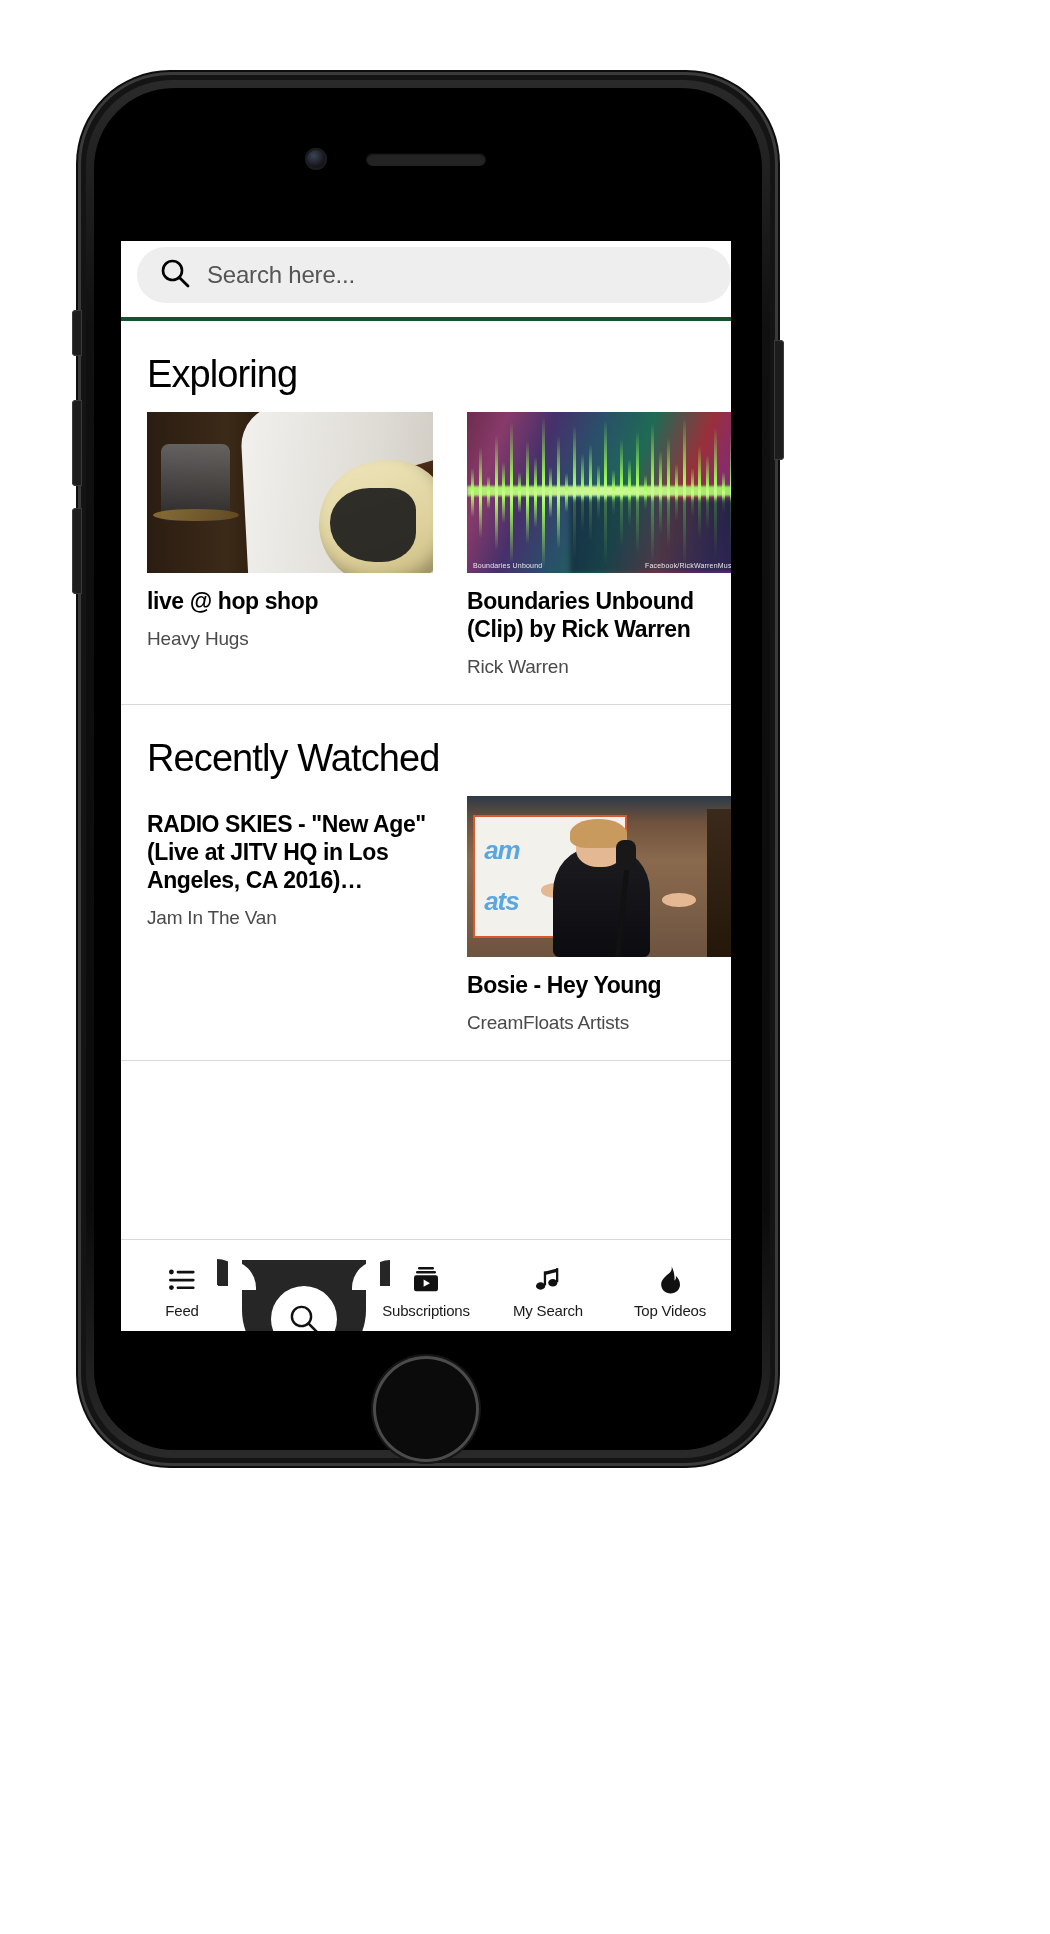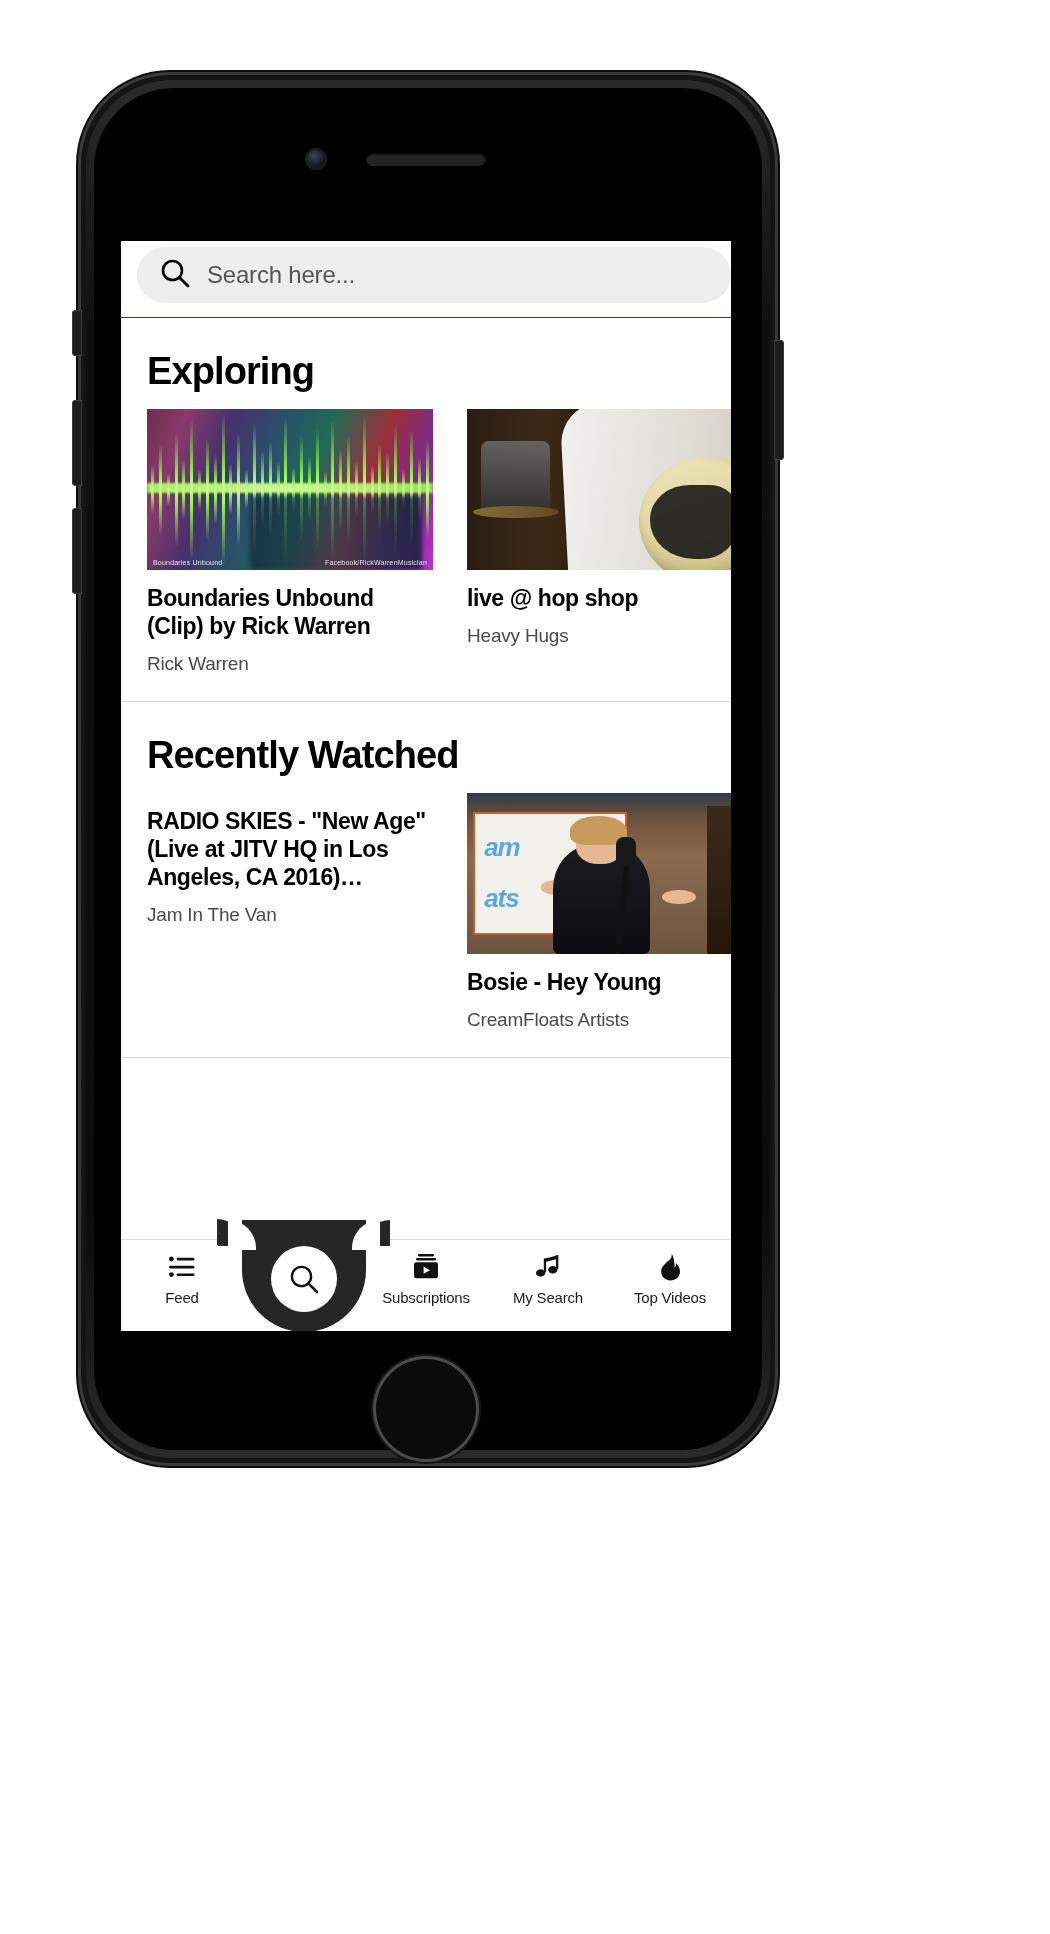--- a/index.html
+++ b/index.html
@@ -84,33 +84,33 @@
     width: 3px; height: 7px; background: #000; border-radius: 0 2px 2px 0;
   }
   .battery-fill {
     position: absolute; left: 2px; top: 2px; bottom: 2px;
     width: 78%; background: #000; border-radius: 2px;
   }
 
   
   .search-header {
     padding: 6px 0 14px 16px; background: #fff;
-    border-bottom: 1px solid #14532d;
+    border-bottom: 4px solid #14532d;
   }
   .search-pill {
     display: flex; align-items: center; gap: 16px;
     height: 56px; background: #eeeeee; border-radius: 28px;
     padding: 0 22px;
   }
   .search-placeholder { font-size: 24px; color: #555; letter-spacing: -0.2px; }
 
   
   .section { background: #fff; border-bottom: 1px solid #d9d9d9; }
   .section-title {
-    font-size: 38px; font-weight: 700; color: #000;
+    font-size: 38px; font-weight: 400; color: #000;
     letter-spacing: -0.9px; padding: 32px 26px 16px 26px;
   }
   .card-row { display: flex; gap: 34px; padding: 0 26px 26px 26px; overflow: hidden; }
   .card { flex: 0 0 286px; width: 286px; }
   .thumb {
     width: 286px; height: 161px; background: #222;
     position: relative; overflow: hidden;
   }
   .card-title {
     margin-top: 14px; font-size: 23px; font-weight: 700; color: #000;
@@ -176,21 +176,21 @@
   .as-hair { position: absolute; left: 36%; top: 14%; width: 20%; height: 18%; background: #c89a5e; border-radius: 50% 50% 30% 30%; }
   .as-mic { position: absolute; left: 54%; top: 30%; width: 5px; height: 70%; background: #111; transform: rotate(6deg); }
   .as-michead { position: absolute; left: 52%; top: 27%; width: 20px; height: 30px; background: #181818; border-radius: 8px; }
   .as-arm1 { position: absolute; left: 26%; top: 54%; width: 11%; height: 9%; background: #e5b894; border-radius: 50%; }
   .as-arm2 { position: absolute; right: 20%; top: 60%; width: 12%; height: 9%; background: #e5b894; border-radius: 50%; }
 
   
   .tabbar {
     position: absolute; left: 0; right: 0; bottom: 0; height: 92px;
     background: #fff; border-top: 1px solid #d9d9d9;
-    display: flex; align-items: flex-start; padding-top: 12px;
+    display: flex; align-items: center; padding-top: 12px;
   }
   .tab { flex: 1; display: flex; flex-direction: column; align-items: center; gap: 7px; }
   .tab-label { font-size: 15px; color: #1a1a1a; letter-spacing: -0.2px; }
   .tab-icon { height: 30px; display: flex; align-items: center; justify-content: center; }
   .tab-center { flex: 1; position: relative; }
   .blob {
     position: absolute; left: 50%; transform: translateX(-50%);
     top: -32px; width: 124px; height: 112px;
     background: #262626;
     border-radius: 0 0 62px 62px;
@@ -239,20 +239,35 @@
             <line x1="20.4" y1="20.4" x2="29" y2="29" stroke="#000" stroke-width="2.8" stroke-linecap="round"></line>
           </svg>
         </span>
         <span class="search-placeholder">Search here...</span>
       </div>
     </div>
 
     <div class="section">
       <div class="section-title">Exploring</div>
       <div class="card-row">
+
+        <div class="card">
+          <div class="thumb">
+            <div class="art-guitar">
+              <div class="ag-lamp"></div>
+                <div class="ag-cym"></div>
+              <div class="ag-shirt"></div>
+                <div class="ag-neck"></div>
+              <div class="ag-body"></div>
+                <div class="ag-pg"></div>
+            </div>
+          </div>
+          <div class="card-title">live @ hop shop</div>
+          <div class="card-sub">Heavy Hugs</div>
+        </div>
 
         <div class="card">
           <div class="thumb">
             <div class="art-wave">
               <div class="mid"></div>
               <div class="bars">
                 <i style="height:30%"></i>
                   <i style="height:56%"></i>
                   <i style="height:20%"></i>
                   <i style="height:72%"></i>
@@ -291,35 +306,20 @@
               </div>
               <div class="pedals"></div>
               <span class="wm wm-l">Boundaries Unbound</span>
               <span class="wm wm-r">Facebook/RickWarrenMusician</span>
             </div>
           </div>
           <div class="card-title">Boundaries Unbound (Clip) by Rick Warren</div>
           <div class="card-sub">Rick Warren</div>
         </div>
 
-        <div class="card">
-          <div class="thumb">
-            <div class="art-guitar">
-              <div class="ag-lamp"></div>
-                <div class="ag-cym"></div>
-              <div class="ag-shirt"></div>
-                <div class="ag-neck"></div>
-              <div class="ag-body"></div>
-                <div class="ag-pg"></div>
-            </div>
-          </div>
-          <div class="card-title">live @ hop shop</div>
-          <div class="card-sub">Heavy Hugs</div>
-        </div>
-
       </div>
     </div>
 
     <div class="section">
       <div class="section-title">Recently Watched</div>
       <div class="card-row">
 
         <div class="card">
           <div class="card-title">RADIO SKIES - "New Age" (Live at JITV HQ in Los Angeles, CA 2016) #JAMINT…</div>
           <div class="card-sub">Jam In The Van</div>

